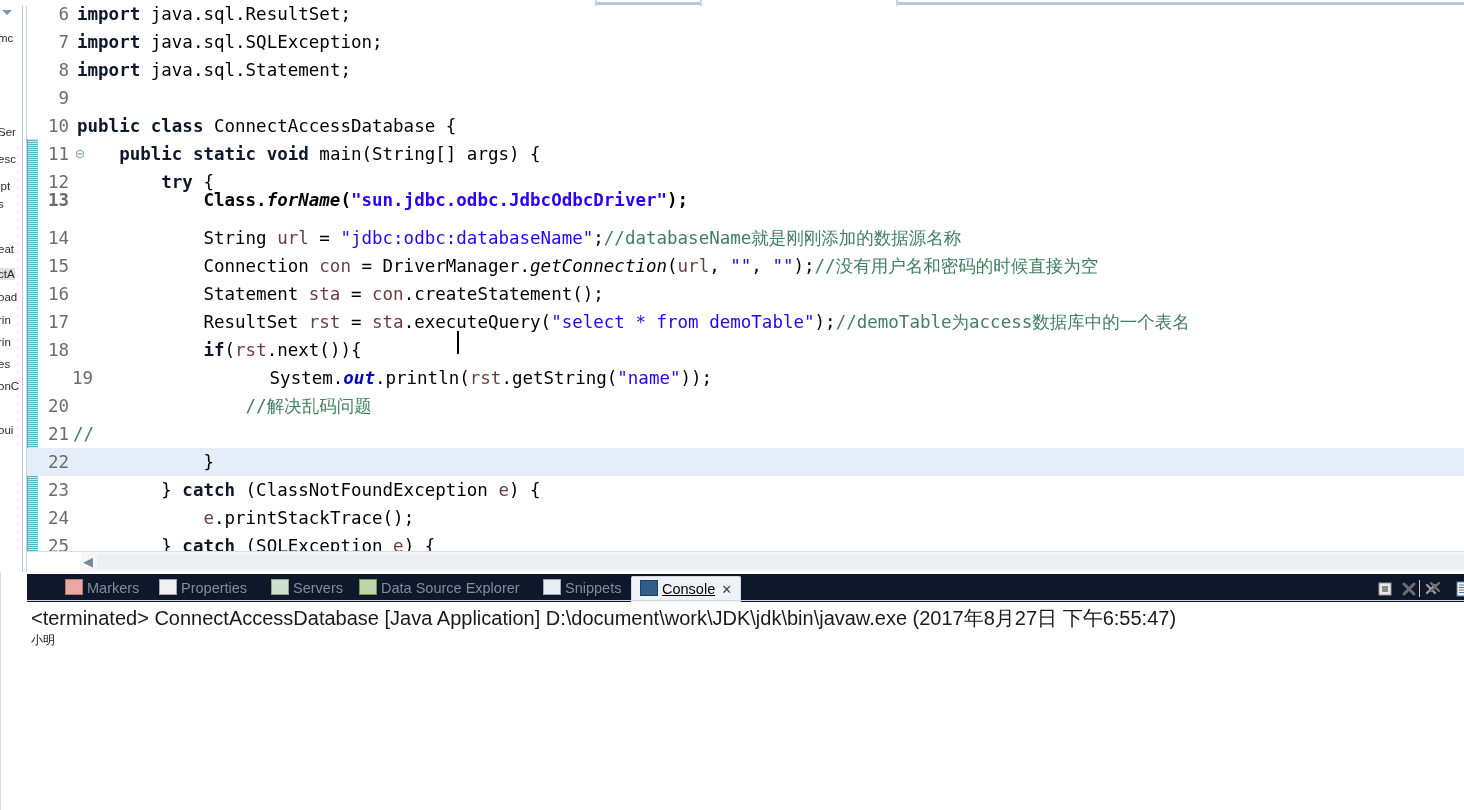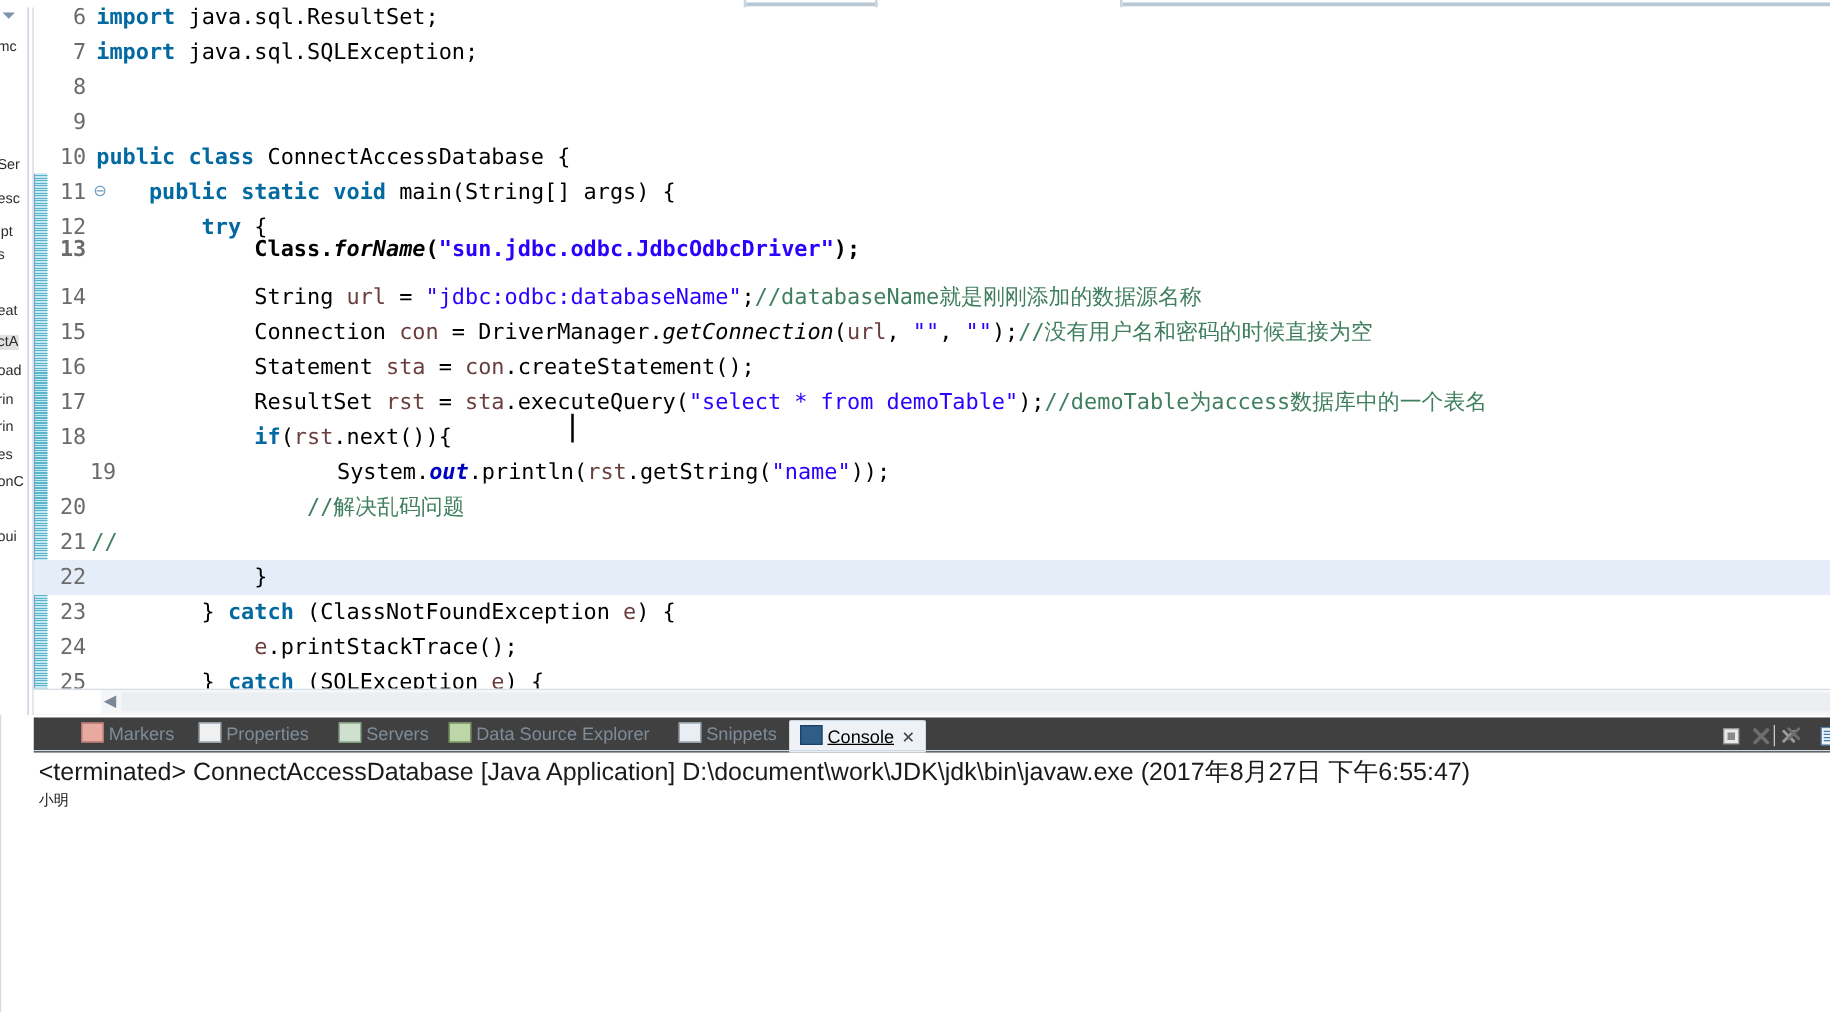--- a/index.html
+++ b/index.html
@@ -150,21 +150,21 @@
   }
   .src {
     position: absolute;
     left: 50px;
     white-space: pre;
     font-family: "DejaVu Sans Mono", monospace;
     font-size: 17.5px;
     color: #000000;
   }
 
-  .kw   { color: #0369a1; font-weight: bold; }
+  .kw   { color: #0f172a; font-weight: bold; }
   .str  { color: #2a00ff; }
   .cmt  { color: #3f7f5f; }
   .fld  { color: #0000c0; font-style: italic; font-weight: bold; }
   .mth  { color: #000000; font-style: italic; }
   .loc  { color: #6a3e3e; }
   .plain{ color: #000000; }
 
   .spell {
     text-decoration: underline wavy #c87d3a;
     text-decoration-skip-ink: none;
@@ -215,21 +215,21 @@
   #bottom-panel {
     position: absolute;
     left: 27px; top: 572px;
     width: 1437px; height: 238px;
     background: #ffffff;
   }
   #tabbar {
     position: absolute;
     left: 0; top: 2px;
     width: 1437px; height: 28px;
-    background: #404040;
+    background: #0f172a;
   }
   .vtab {
     position: absolute;
     top: 2px;
     height: 25px;
     line-height: 25px;
     font-size: 14.5px;
     color: #7f8c99;
     white-space: nowrap;
     font-family: "Liberation Sans", sans-serif;
@@ -346,21 +346,21 @@
 <div id="left-border"></div>
 <div id="left-border2"></div>
 
 <div id="editor">
   <div id="gutter-bg"></div>
   <div id="changebar-edge"></div>
   <div id="changebar"></div>
   <div id="code-lines">
       <div class="code-line" style="top: -6px;"><span class="lnum">6</span><span class="src"><span class="kw">import </span><span class="plain">java.sql.ResultSet;</span></span></div>
       <div class="code-line" style="top: 22px;"><span class="lnum">7</span><span class="src"><span class="kw">import </span><span class="plain">java.sql.SQLException;</span></span></div>
-      <div class="code-line" style="top: 50px;"><span class="lnum">8</span></div>
+      <div class="code-line" style="top: 50px;"><span class="lnum">8</span><span class="src"><span class="kw">import </span><span class="plain">java.sql.Statement;</span></span></div>
       <div class="code-line" style="top: 78px;"><span class="lnum">9</span><span class="src"></span></div>
       <div class="code-line" style="top: 106px;"><span class="lnum">10</span><span class="src"><span class="kw">public class </span><span class="plain">ConnectAccessDatabase {</span></span></div>
       <div class="code-line" style="top: 134px;"><span class="lnum">11</span><span class="fold">⊖</span><span class="src"><span class="plain">    </span><span class="kw">public static void </span><span class="plain">main(String[] args) {</span></span></div>
       <div class="code-line" style="top: 162px;"><span class="lnum">12</span><span class="src"><span class="plain">        </span><span class="kw">try</span><span class="plain"> {</span></span></div>
       <div class="code-line" style="top: 180px; font-weight: bold;"><span class="lnum">13</span><span class="src"><span class="plain">            Class.</span><span class="mth">forName</span><span class="plain">(</span><span class="str">"sun.jdbc.odbc.JdbcOdbcDriver"</span><span class="plain">);</span></span></div>
       <div class="code-line" style="top: 218px;"><span class="lnum">14</span><span class="src"><span class="plain">            String </span><span class="loc">url</span><span class="plain"> = </span><span class="str">"jdbc:odbc:databaseName"</span><span class="plain">;</span><span class="cmt">//databaseName就是刚刚添加的数据源名称</span></span></div>
       <div class="code-line" style="top: 246px;"><span class="lnum">15</span><span class="src"><span class="plain">            Connection </span><span class="loc">con</span><span class="plain"> = DriverManager.</span><span class="mth">getConnection</span><span class="plain">(</span><span class="loc">url</span><span class="plain">, </span><span class="str">""</span><span class="plain">, </span><span class="str">""</span><span class="plain">);</span><span class="cmt">//没有用户名和密码的时候直接为空</span></span></div>
       <div class="code-line" style="top: 274px;"><span class="lnum">16</span><span class="src"><span class="plain">            Statement </span><span class="loc">sta</span><span class="plain"> = </span><span class="loc">con</span><span class="plain">.createStatement();</span></span></div>
       <div class="code-line" style="top: 302px;"><span class="lnum">17</span><span class="src"><span class="plain">            ResultSet </span><span class="loc">rst</span><span class="plain"> = </span><span class="loc">sta</span><span class="plain">.executeQuery(</span><span class="str">"select * from demoTable"</span><span class="plain">);</span><span class="cmt">//demoTable为access数据库中的一个表名</span></span></div>
       <div class="code-line" style="top: 330px;"><span class="lnum">18</span><span class="src"><span class="plain">            </span><span class="kw">if</span><span class="plain">(</span><span class="loc">rst</span><span class="plain">.next()){</span></span></div>

